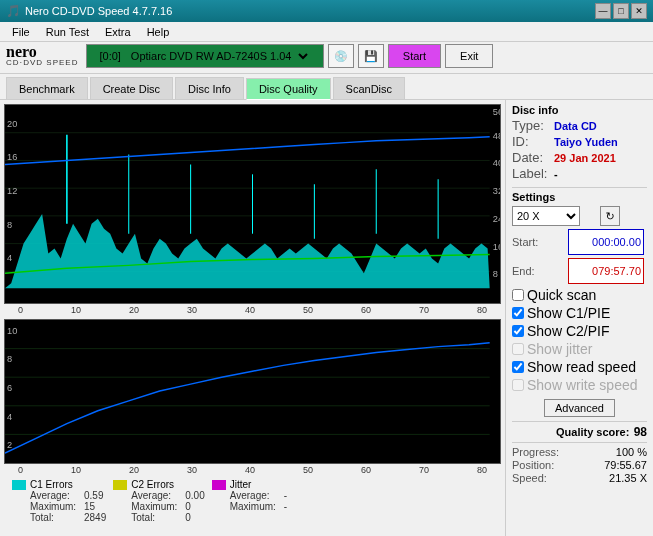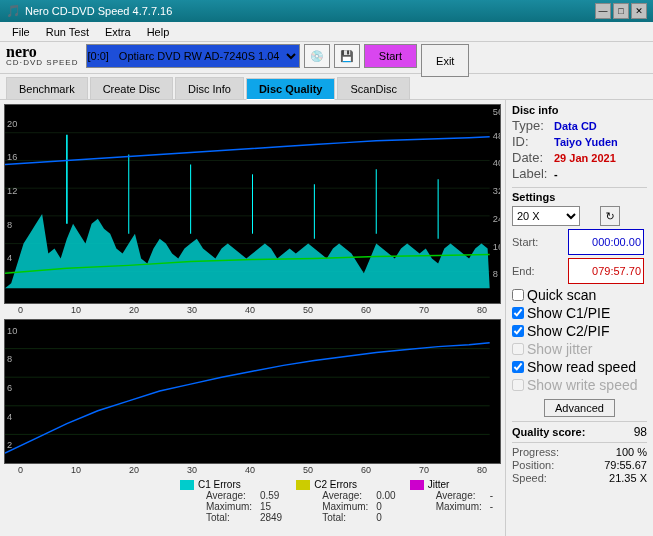--- a/index.html
+++ b/index.html
@@ -13,48 +13,48 @@
     
     
     .menu-bar { background: #f0f0f0; border-bottom: 1px solid #ccc; display: flex; align-items: center; height: 20px; padding: 0 4px; gap: 0; }
     .menu-item { padding: 2px 8px; cursor: pointer; font-size: 11px; }
     
     
     .toolbar { background: #f0f0f0; border-bottom: 1px solid #ccc; display: flex; height: 32px; padding: 2px 6px; gap: 4px; }
     .drive-dropdown { border: 1px solid #888; background: white; height: 22px; font-size: 11px; padding: 0 2px; min-width: 180px; }
     .toolbar-icon-btn { width: 26px; height: 24px; border: 1px solid #888; background: #f5f5f5; display: flex; align-items: center; justify-content: center; cursor: pointer; }
     .start-btn { background: #d946ef; border: 1px solid #888; padding: 2px 14px; height: 24px; cursor: pointer; font-size: 11px; }
-    .exit-btn { background: #f0f0f0; border: 1px solid #888; padding: 2px 14px; height: 33px; cursor: pointer; font-size: 11px; }
+    .exit-btn { background: #f0f0f0; border: 1px solid #888; padding: 2px 14px; height: 24px; cursor: pointer; font-size: 11px; }
     
     
     .tab-bar { background: #f0f0f0; display: flex; align-items: flex-end; height: 26px; padding: 0 6px; border-bottom: 1px solid #ccc; }
     .tab { padding: 3px 12px; border: 1px solid #ccc; border-bottom: none; background: #d8d8d8; cursor: pointer; font-size: 11px; margin-right: 2px; height: 22px; display: flex; align-items: center; }
-    .tab.active { background: #0ea5e9; border-bottom: 1px solid white; font-weight: bold; z-index: 1; margin-bottom: -1px; padding-bottom: 4px; }
+    .tab.active { background: #86efac; border-bottom: 1px solid white; font-weight: normal; z-index: 1; margin-bottom: -1px; padding-bottom: 4px; }
     
     
     .main-content { display: flex; height: calc(536px - 22px - 20px - 32px - 26px); background: #f0f0f0; }
     
     
     .chart-area { flex: 1; background: #f0f0f0; padding: 4px; display: flex; flex-direction: column; gap: 0; min-width: 0; }
     
     .chart-container { position: relative; background: #000; border: 1px solid #555; }
     .chart-top { height: 200px; }
     .chart-bottom { height: 145px; margin-top: 4px; }
     
     
     .x-axis { display: flex; justify-content: space-between; padding: 0 8px; color: #333; font-size: 9px; margin-top: 1px; }
     
     
-    .legend { display: flex; gap: 14px; padding: 4px 8px; font-size: 10px; justify-content: flex-end; }
+    .legend { display: flex; gap: 7px; padding: 4px 8px; font-size: 10px; }
     .legend-item { display: flex; align-items: flex-start; gap: 4px; }
     .legend-color { width: 14px; height: 10px; margin-top: 1px; flex-shrink: 0; }
     .legend-stats { display: flex; flex-direction: column; gap: 0; }
     .legend-label { font-size: 10px; }
     .legend-stat-row { display: flex; gap: 4px; }
-    .legend-stat-label { font-size: 10px; color: #333; min-width: 50px; margin-left: 8px; }
+    .legend-stat-label { font-size: 10px; color: #333; min-width: 50px; }
     .legend-stat-value { font-size: 10px; color: #333; }
     
     
     .right-panel { width: 148px; background: #f0f0f0; padding: 4px 6px; border-left: 1px solid #ccc; font-size: 11px; flex-shrink: 0; }
     
     .panel-section { margin-bottom: 6px; }
     .panel-section-title { font-weight: bold; font-size: 11px; margin-bottom: 2px; }
     .panel-row { display: flex; gap: 4px; margin-bottom: 1px; align-items: baseline; }
     .panel-label { color: #555; min-width: 38px; font-size: 13px; }
     .panel-value { color: #0000cc; font-size: 11px; font-weight: bold; }
@@ -70,23 +70,23 @@
     .settings-input { border: 1px solid #0000cc; background: white; height: 18px; font-size: 11px; width: 76px; color: #0000cc; padding: 12px 2px; text-align: right; }
     .settings-refresh-btn { width: 20px; height: 20px; border: 1px solid #888; background: #f0f0f0; display: flex; align-items: center; justify-content: center; cursor: pointer; font-size: 11px; }
     
     .checkbox-row { display: flex; align-items: center; gap: 3px; margin-bottom: 2px; }
     .checkbox-row input { margin: 0; width: 12px; height: 12px; }
     .checkbox-label { font-size: 14px; }
     .checkbox-label.disabled { color: #aaa; }
     
     .advanced-btn { background: #f0f0f0; border: 1px solid #888; padding: 2px 10px; font-size: 11px; cursor: pointer; display: block; margin: 4px auto 4px; }
     
-    .quality-row { display: flex; justify-content: space-between; align-items: center; margin-bottom: 3px; }
+    .quality-row { display: flex; justify-content: space-between; align-items: center; margin-bottom: 3px; margin-left: 44px; }
     .quality-label { font-size: 11px; font-weight: bold; }
-    .quality-value { font-size: 12px; font-weight: normal; color: #000; }
+    .quality-value { font-size: 12px; font-weight: bold; color: #000; }
     
     .progress-row { display: flex; justify-content: space-between; margin-bottom: 1px; }
     .prog-label { font-size: 11px; color: #555; }
     .prog-value { font-size: 11px; color: #000; }
     
     
     .chart-svg { position: absolute; top: 0; left: 0; width: 100%; height: 100%; }
     
     
     .grid-line { stroke: #1a3a1a; stroke-width: 0.5; }
@@ -115,21 +115,21 @@
   <div class="menu-item">Help</div>
 </div>
 
 <div class="toolbar">
   <div style="margin-right:4px;">
     <div style="font-size:16px; font-weight:bold; color:#000; font-family:serif; line-height:1;">
       <span style="color:#000;">nero</span>
     </div>
     <div style="font-size:8px; color:#333; letter-spacing:1px; margin-top:-2px;">CD·DVD SPEED</div>
   </div>
-  <div style="display:flex; align-items:center; border:1px solid #888; background:#1d4ed8; padding:1px 0; height:24px; gap:4px;">
+  <div style="display:flex; align-items:center; border:1px solid #888; background:#15803d; padding:1px 12px; height:24px; gap:4px;">
     <span style="font-size:11px; color:#000;">[0:0]</span>
     <select class="drive-dropdown" style="border:none; background:transparent; font-size:11px; height:20px; min-width:170px;">
       <option>Optiarc DVD RW AD-7240S 1.04</option>
     </select>
   </div>
   <div class="toolbar-icon-btn">💿</div>
   <div class="toolbar-icon-btn">💾</div>
   <button class="start-btn">Start</button>
   <button class="exit-btn">Exit</button>
 </div>

